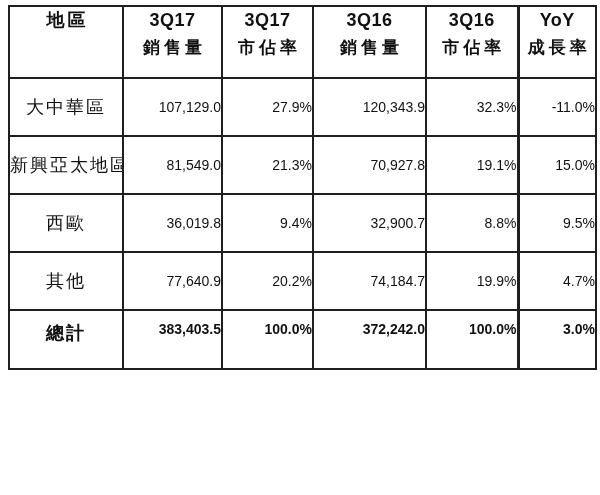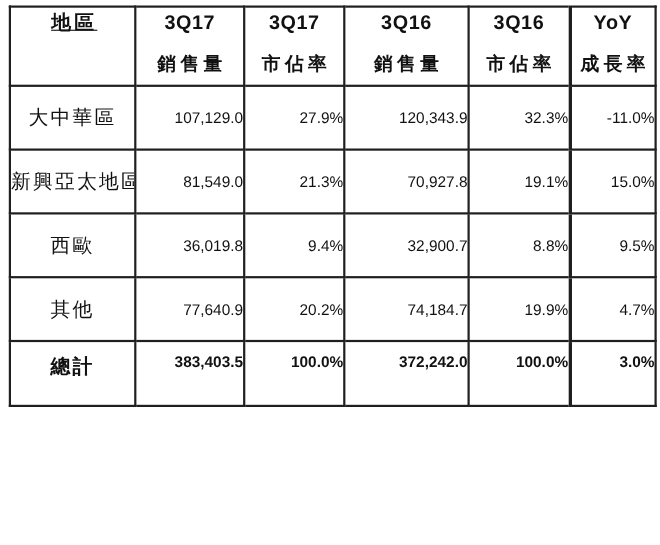--- a/index.html
+++ b/index.html
@@ -54,30 +54,29 @@
     font-family: Liberation Sans, sans-serif;
     font-size: 18px;
     line-height: 26px;
     letter-spacing: 0.5px;
   }
   th .h-line2 {
     display: block;
     font-family: "Liberation Serif", "DejaVu Serif", serif;
     font-size: 17px;
     line-height: 26px;
-    margin-top: 13px;
+    margin-top: 2px;
     letter-spacing: 4px;
     text-indent: 4px; 
   }
   th.col-region .h-line1 {
     font-family: "Liberation Serif", "DejaVu Serif", serif;
     letter-spacing: 3px;
     text-indent: 3px;
     font-size: 18px;
-    text-decoration: underline;
   }
 
   td {
     vertical-align: middle;
     font-size: 14px;
   }
   td.cell-region {
     font-family: "Liberation Serif", "DejaVu Serif", serif;
     text-align: center;
     padding-left: 5px;

